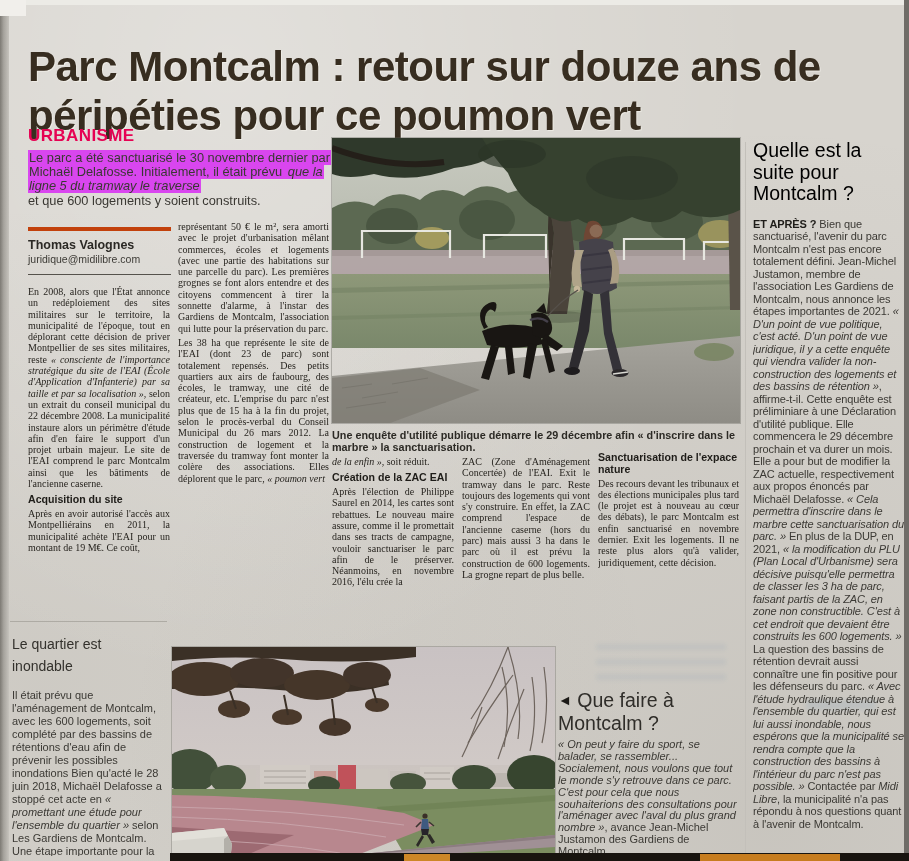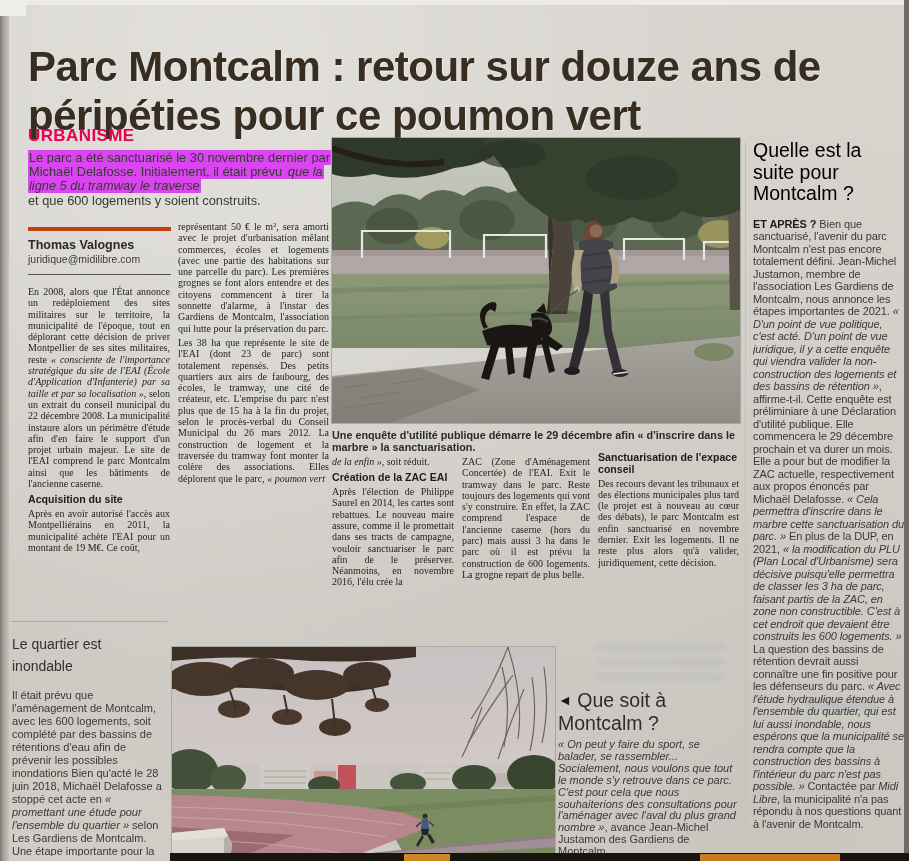--- a/index.html
+++ b/index.html
@@ -190,21 +190,21 @@
     <p><span class="it">de la enfin »</span><span>, soit réduit.</span></p>
     <h4>Création de la ZAC EAI</h4>
     <p>Après l'élection de Philippe Saurel en 2014, les cartes sont rebattues. Le nouveau maire assure, comme il le promettait dans ses tracts de campagne, vouloir sanctuariser le parc afin de le préserver. Néanmoins, en novembre 2016, l'élu crée la</p>
   </div>
 
   <div class="abs bodycol col4">
     <p>ZAC (Zone d'Aménagement Concertée) de l'EAI. Exit le tramway dans le parc. Reste toujours des logements qui vont s'y construire. En effet, la ZAC comprend l'espace de l'ancienne caserne (hors du parc) mais aussi 3 ha dans le parc où il est prévu la construction de 600 logements. La grogne repart de plus belle.</p>
   </div>
 
   <div class="abs bodycol col5">
-    <h4>Sanctuarisation de l'expace conseil</h4>
+    <h4>Sanctuarisation de l'expace nature</h4>
     <p>Des recours devant les tribunaux et des élections municipales plus tard (le projet est à nouveau au cœur des débats), le parc Montcalm est enfin sanctuarisé en novembre dernier. Exit les logements. Il ne reste plus alors qu'à valider, juridiquement, cette décision.</p>
   </div>
 
   <div class="abs ghost"></div>
   <div class="abs ghost2"></div>
 
   <div class="abs sb-rule"></div>
   <div class="abs sidebar">
     <h2 class="sb-title">Quelle est la suite pour Montcalm ?</h2>
     <div class="sb-body">
@@ -295,21 +295,21 @@
       </g>
       <g>
         <path d="M0,186 L52,181 L60,197 L58,214 L0,214 Z" fill="#d6d4cd"></path>
         <path d="M0,186 L52,181 L56,189 L0,194 Z" fill="#e2e0d9"></path>
         <path d="M56,189 L60,197 L58,214 L52,214 L52,192 Z" fill="#b3b0a9"></path>
       </g>
     </svg>
   </div>
 
   <div class="abs quefaire">
-    <h2 class="qf-title"><span class="qf-arrow">◄</span><span> Que soit à Montcalm ?</span></h2>
+    <h2 class="qf-title"><span class="qf-arrow">◄</span><span> Que faire à Montcalm ?</span></h2>
     <div class="qf-body">
       <span class="it">« On peut y faire du sport, se balader, se rassembler... Socialement, nous voulons que tout le monde s'y retrouve dans ce parc. C'est pour cela que nous souhaiterions des consultations pour l'aménager avec l'aval du plus grand nombre »</span><span>, avance Jean-Michel Justamon des Gardiens de Montcalm.</span>
     </div>
   </div>
 
   <div class="abs bbar"></div>
   <div class="abs borange1"></div>
   <div class="abs borange2"></div>
 
 </div>

